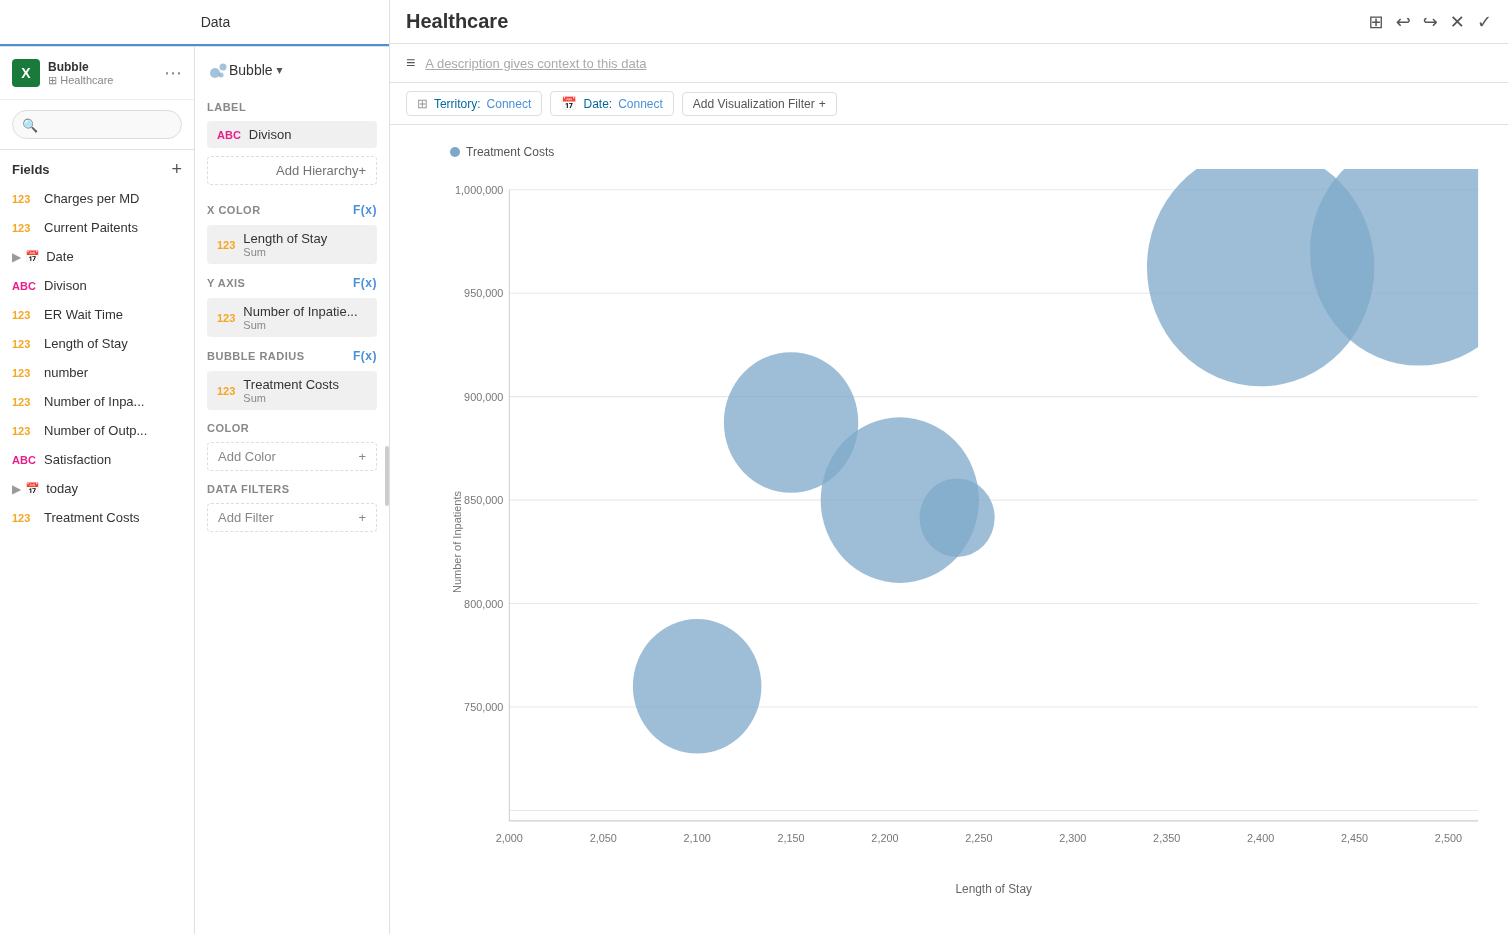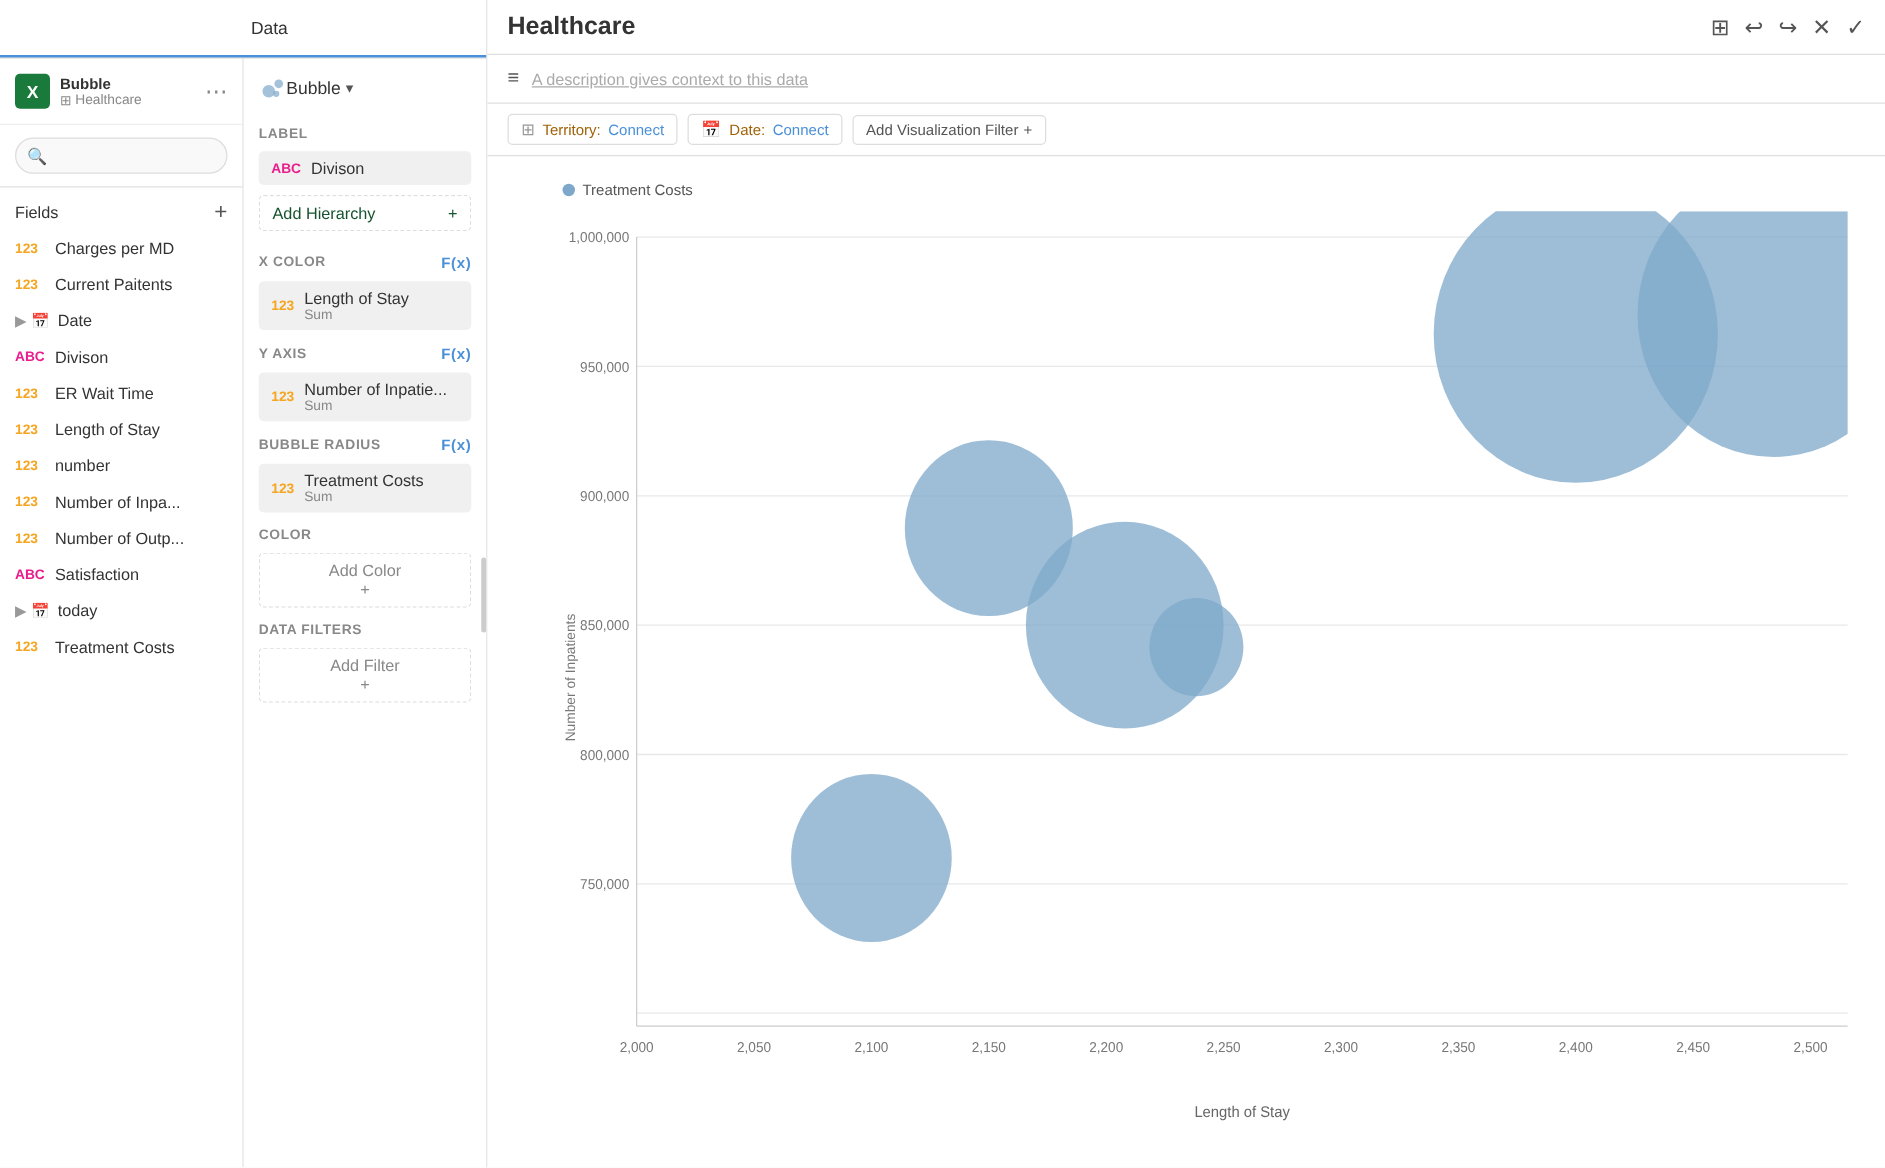--- a/index.html
+++ b/index.html
@@ -16,21 +16,21 @@
     
     .left-inner { display: flex; flex: 1; overflow: hidden; }
 
     
     .fields-col { width: 195px; border-right: 1px solid #e0e0e0; display: flex; flex-direction: column; overflow: hidden; }
     .search-box { padding: 10px 12px; border-bottom: 1px solid #e0e0e0; }
     .search-input { width: 100%; border: 1px solid #ddd; border-radius: 20px; padding: 6px 12px 6px 30px; font-size: 13px; outline: none; background: #f9f9f9; }
     .search-wrapper { position: relative; }
     .search-icon-inner { position: absolute; left: 10px; top: 50%; transform: translateY(-50%); color: #999; font-size: 13px; }
     .fields-header { display: flex; justify-content: space-between; align-items: center; padding: 10px 12px 6px; }
-    .fields-label { font-size: 13px; font-weight: 400; color: #333; }
+    .fields-label { font-size: 13px; font-weight: 700; color: #333; }
     .add-btn { color: #555; font-size: 18px; cursor: pointer; line-height: 1; }
     .fields-list { flex: 1; overflow-y: auto; }
     .field-item { display: flex; align-items: center; padding: 7px 12px; cursor: pointer; font-size: 13px; color: #333; }
     .field-type-num { color: #f5a623; font-size: 11px; font-weight: 700; margin-right: 8px; min-width: 24px; }
     .field-type-abc { color: #e91e8c; font-size: 11px; font-weight: 700; margin-right: 8px; min-width: 24px; }
     .field-chevron { color: #999; margin-right: 4px; font-size: 12px; }
     .field-name { flex: 1; }
 
     
     .config-col { flex: 1; display: flex; flex-direction: column; overflow-y: auto; padding: 12px; background: #fff; position: relative; }
@@ -41,22 +41,22 @@
     .section-header { font-size: 11px; font-weight: 600; color: #888; letter-spacing: 0.5px; margin-bottom: 8px; margin-top: 4px; display: flex; justify-content: space-between; align-items: center; text-align: center; }
     .fx-btn { color: #4a90d9; font-size: 12px; cursor: pointer; }
 
     .field-chip { background: #f0f0f0; border-radius: 4px; padding: 6px 10px; margin-bottom: 8px; display: flex; align-items: center; }
     .chip-type { color: #f5a623; font-size: 11px; font-weight: 700; margin-right: 8px; }
     .chip-abc { color: #e91e8c; font-size: 11px; font-weight: 700; margin-right: 8px; }
     .chip-label { font-size: 13px; color: #333; font-weight: 500; }
     .chip-sub { font-size: 11px; color: #888; }
     .chip-content { display: flex; flex-direction: column; }
 
-    .add-hierarchy { display: flex; align-items: center; justify-content: space-between; padding: 6px 10px; border: 1px dashed #ddd; border-radius: 4px; margin-bottom: 14px; cursor: pointer; font-size: 13px; color: #14532d; }
-    .add-placeholder { display: flex; align-items: center; justify-content: space-between; padding: 6px 10px; border: 1px dashed #ddd; border-radius: 4px; margin-bottom: 8px; cursor: pointer; font-size: 13px; color: #888; flex-direction: column; }
+    .add-hierarchy { display: flex; align-items: center; justify-content: flex-end; padding: 6px 10px; border: 1px dashed #ddd; border-radius: 4px; margin-bottom: 14px; cursor: pointer; font-size: 13px; color: #737373; }
+    .add-placeholder { display: flex; align-items: center; justify-content: space-between; padding: 6px 10px; border: 1px dashed #ddd; border-radius: 4px; margin-bottom: 8px; cursor: pointer; font-size: 13px; color: #888; }
 
     
     .scroll-handle { position: absolute; right: 0; top: 45%; width: 4px; height: 60px; background: #ccc; border-radius: 2px; }
 
     
     .right-panel { flex: 1; display: flex; flex-direction: column; background: #fff; }
 
     
     .top-bar { display: flex; align-items: center; padding: 10px 16px; border-bottom: 1px solid #e0e0e0; gap: 8px; }
     .viz-title { font-size: 20px; font-weight: 600; color: #333; flex: 1; }
@@ -65,21 +65,21 @@
 
     
     .desc-bar { padding: 10px 16px; border-bottom: 1px solid #e0e0e0; display: flex; align-items: center; gap: 10px; }
     .desc-menu-icon { color: #555; font-size: 16px; }
     .desc-text { font-size: 13px; color: #aaa; text-decoration: underline; }
 
     
     .filter-bar { display: flex; align-items: center; padding: 8px 16px; border-bottom: 1px solid #e0e0e0; gap: 8px; }
     .filter-chip { display: flex; align-items: center; gap: 6px; border: 1px solid #ddd; border-radius: 4px; padding: 4px 10px; font-size: 12px; cursor: pointer; }
     .filter-chip-icon { color: #999; font-size: 13px; }
-    .filter-label { color: #a16207; }
+    .filter-label { color: #0369a1; }
     .filter-value { color: #4a90d9; font-weight: 500; }
     .add-filter-btn { display: flex; align-items: center; gap: 4px; border: 1px solid #ddd; border-radius: 4px; padding: 4px 10px; font-size: 12px; cursor: pointer; color: #555; }
 
     
     .chart-area { flex: 1; padding: 20px 20px 20px 10px; position: relative; overflow: hidden; }
     .legend { display: flex; align-items: center; gap: 6px; margin-bottom: 10px; margin-left: 50px; }
     .legend-dot { width: 10px; height: 10px; border-radius: 50%; background: #7ea8c9; }
     .legend-label { font-size: 12px; color: #555; }
   </style>
 </head>

